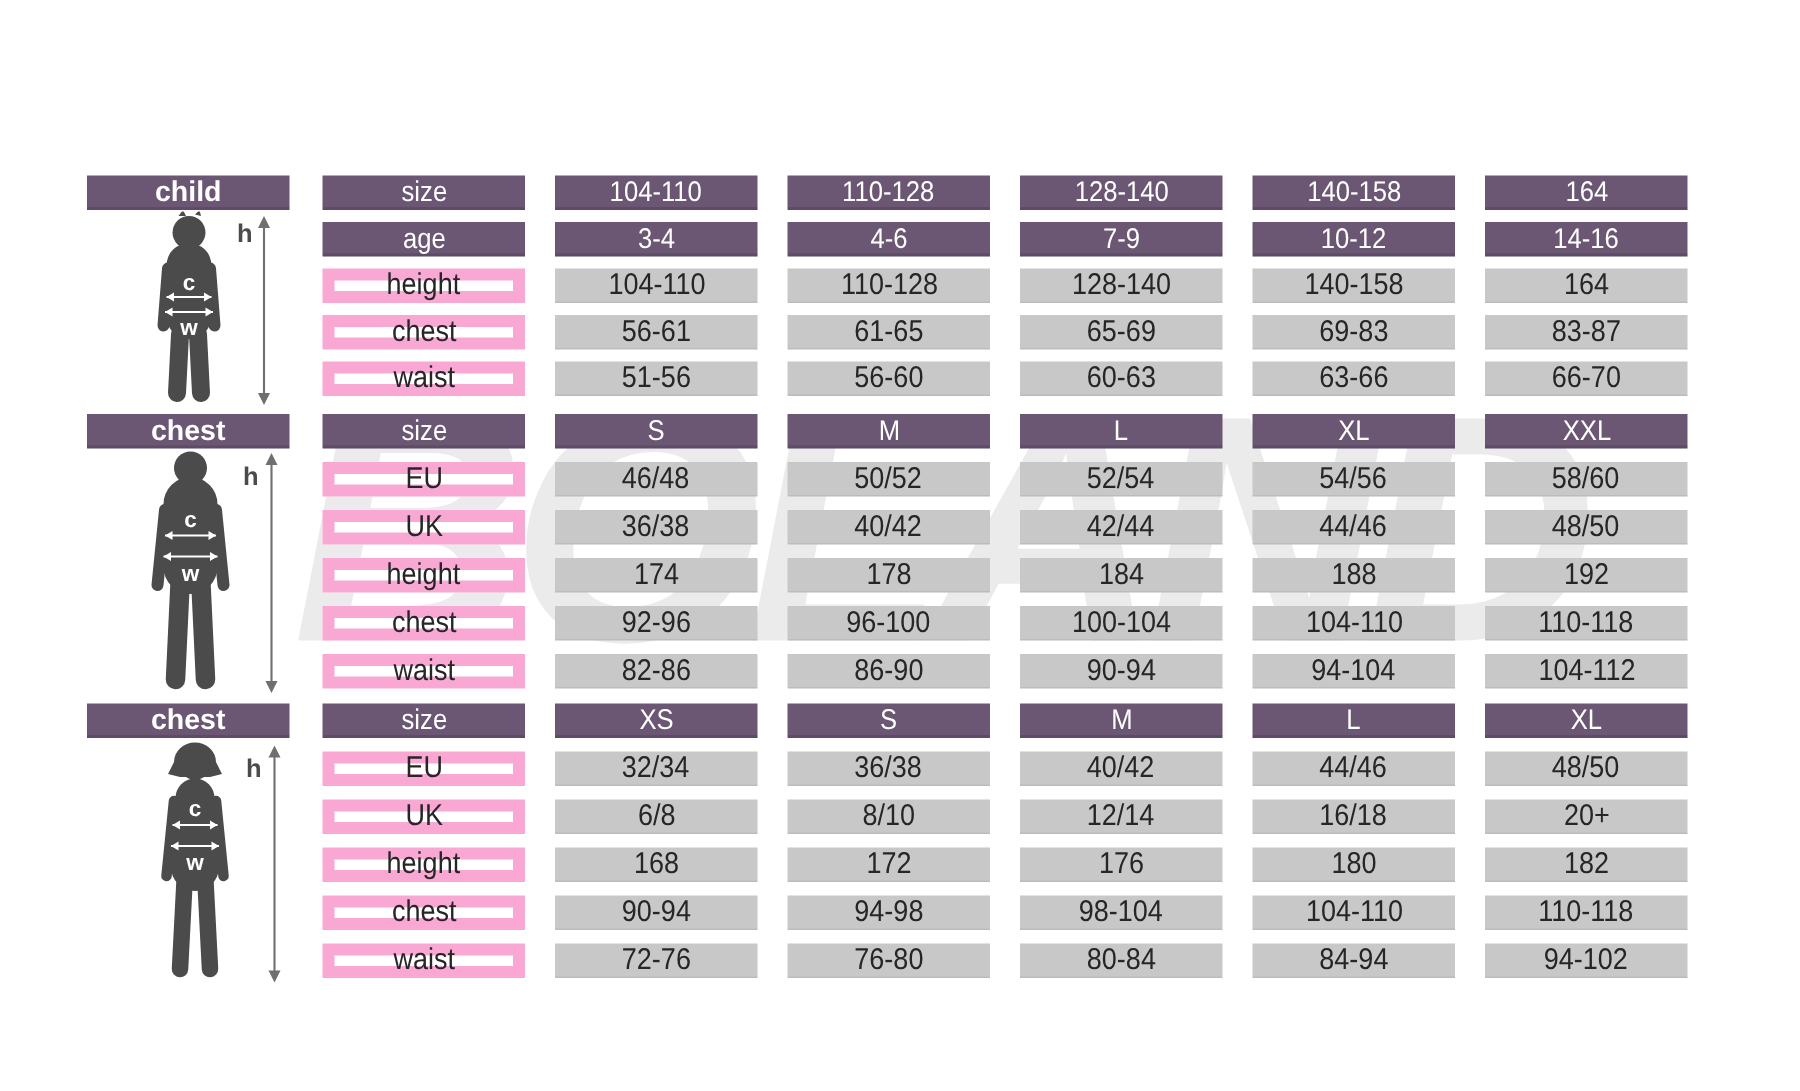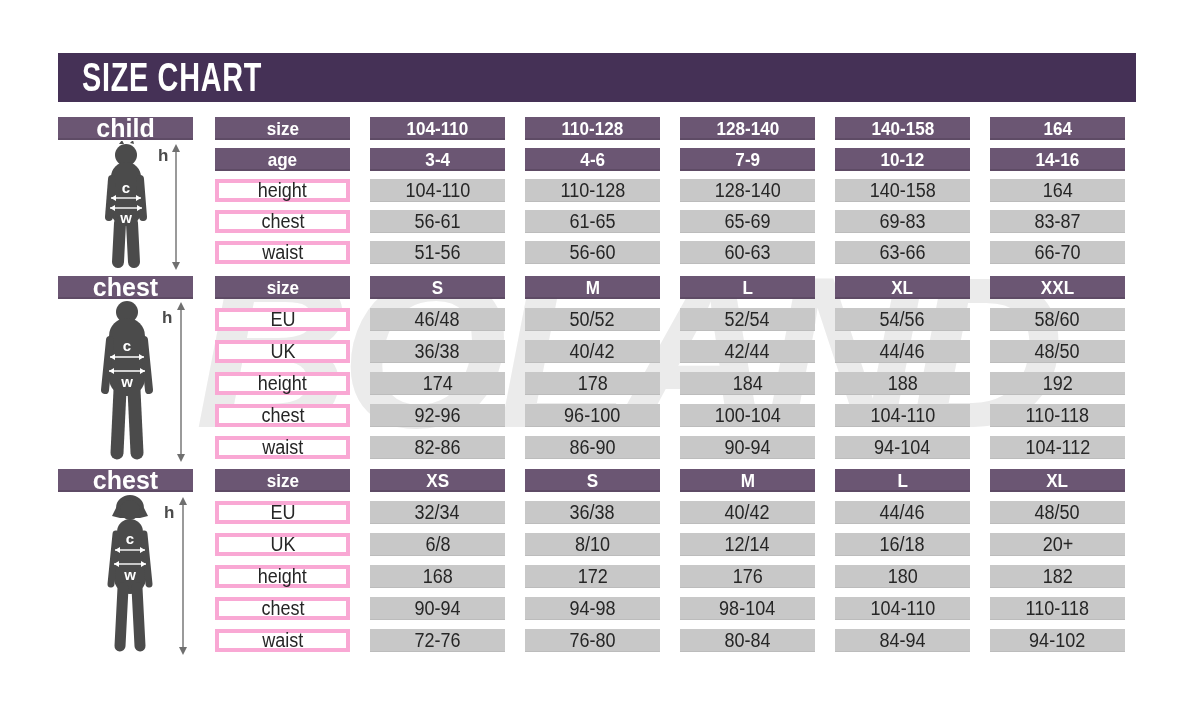--- a/index.html
+++ b/index.html
@@ -12,55 +12,52 @@
   .banner h1{margin:0 0 0 24px;color:#ffffff;font-size:40px;font-weight:bold;letter-spacing:1px;
              white-space:nowrap;transform:scaleX(0.72);transform-origin:left center;}
 
   
   .watermark{position:absolute;left:195px;top:245px;z-index:0;font-size:215px;line-height:1;
              font-weight:bold;font-style:italic;color:#ebebeb;letter-spacing:-10px;
              pointer-events:none;user-select:none;}
 
   
   .sec-label{position:absolute;left:58px;width:135px;height:23px;background:#6b5673;
-             color:#fff;font-weight:bold;font-size:25px;display:flex;align-items:center;
+             color:#fff;font-weight:bold;font-size:19px;display:flex;align-items:center;
              justify-content:center;z-index:1;box-shadow:inset 0 -2px 0 rgba(0,0,0,.12);}
 
   
   .size-table{position:absolute;left:215px;display:grid;z-index:1;
               grid-template-columns:135px repeat(5,135px);column-gap:20px;
               grid-auto-rows:23px;row-gap:8px;}
   .size-table.adult{row-gap:9px;}
   .cell{display:flex;align-items:center;justify-content:center;font-size:19px;color:#262626;}
   .cell span{display:inline-block;transform:scaleX(0.9);white-space:nowrap;}
-  .c-hdr{background:#6b5673;color:#fff;font-weight:bold;box-shadow:inset 0 -2px 0 rgba(0,0,0,.12);}
+  .c-hdr{background:#6b5673;color:#fff;font-weight:normal;box-shadow:inset 0 -2px 0 rgba(0,0,0,.12);}
   .c-hdr span{font-size:19px;}
-  .c-lbl{background:#fff;border:4px solid #f9a8d4;box-sizing:border-box;font-size:20px;}
+  .c-lbl{background:#fff;border:8px solid #f9a8d4;box-sizing:border-box;font-size:20px;}
   .c-val{background:#c8c8c8;box-shadow:inset 0 -1px 0 rgba(0,0,0,.06);font-size:20px;}
 
   
   .figure{position:absolute;z-index:1;}
   .figure .body{fill:#4b4b4b;stroke:#4b4b4b;}
   .figure .measure{stroke:#ffffff;stroke-width:1.4;}
   .figure .m-letter{fill:#ffffff;font-weight:bold;font-size:15px;font-family:"Liberation Sans",sans-serif;}
   .figure .h-line{stroke:#6f6f6f;stroke-width:1.4;}
   .figure .h-letter{fill:#4b4b4b;font-weight:bold;font-size:17px;font-family:"Liberation Sans",sans-serif;}
   .figure .arrow{fill:#6f6f6f;}
   .figure .warrow{fill:#ffffff;}
 </style>
 </head>
 <body>
 
 <div class="stage">
 
   <div class="watermark">BOLAND</div>
 
-  <div class="banner">
-    <h1>SIZE CHART</h1>
-  </div>
 
   <div class="sec-label" style="top:117px">child</div>
   <div class="sec-label" style="top:276px">chest</div>
   <div class="sec-label" style="top:469px">chest</div>
 
   <svg class="figure" style="left:86px;top:141px" width="110" height="132" viewBox="0 0 110 132">
     <g class="body">
       <circle cx="40" cy="14" r="11" stroke="none"></circle>
       <path d="M33,3 l3,-4 2,4 z M44,2 l3,-3 1,4 z" stroke="none"></path>
       <line x1="40" y1="36" x2="40" y2="70" stroke-width="30" stroke-linecap="round"></line>

